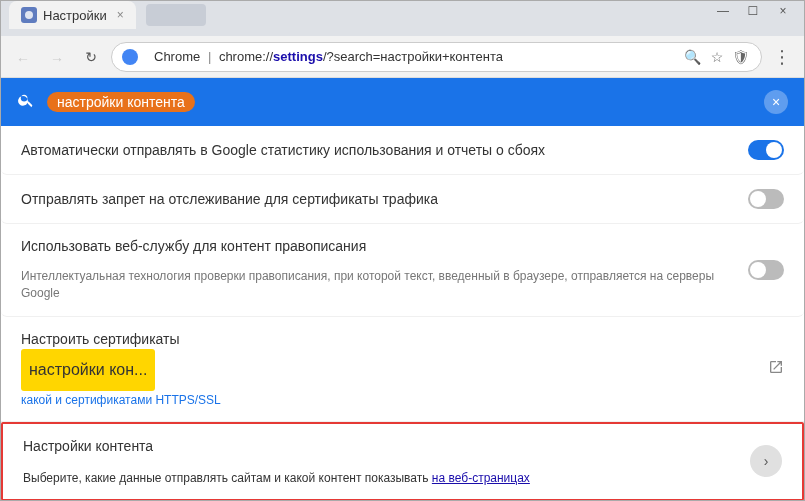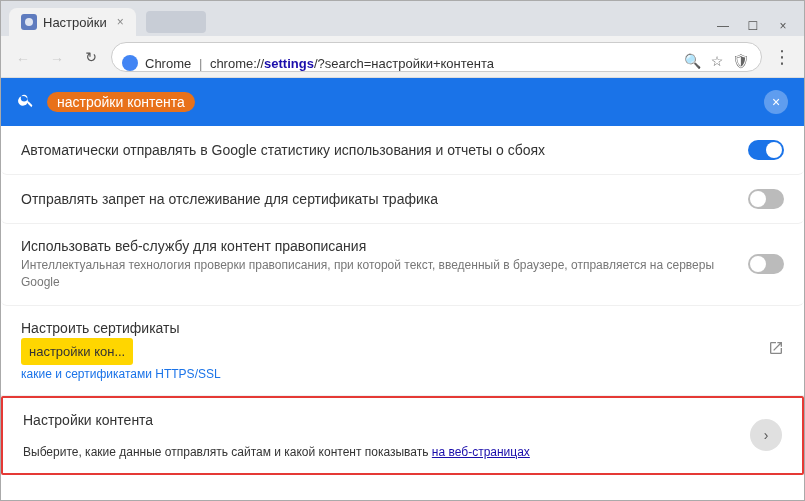--- a/index.html
+++ b/index.html
@@ -2,33 +2,33 @@
 <html><head>
   <meta charset="utf-8">
   <style>
     * { box-sizing: border-box; margin: 0; padding: 0; }
     body { font-family: 'Segoe UI', Arial, sans-serif; width: 805px; height: 501px; overflow: hidden; background: #dee1e6; }
 
     
     .window { width: 805px; height: 501px; background: #f2f2f2; border: 1px solid #aaa; display: flex; flex-direction: column; }
 
     
-    .titlebar { height: 35px; background: #dee1e6; display: flex; align-items: flex-end; justify-content: space-between; padding: 0 8px; flex-shrink: 0; }
+    .titlebar { height: 35px; background: #dee1e6; display: flex; align-items: flex-start; justify-content: space-between; padding: 0 8px; flex-shrink: 0; }
     .titlebar-left { display: flex; align-items: center; gap: 6px; }
     .tab { display: flex; align-items: center; gap: 6px; background: #f2f2f2; border-radius: 8px 8px 0 0; padding: 6px 12px; height: 28px; font-size: 13px; color: #333; }
     .tab-icon { width: 16px; height: 16px; background: #5f7cbf; border-radius: 3px; display: inline-flex; align-items: center; justify-content: center; }
     .tab-close { color: #888; font-size: 12px; cursor: pointer; margin-left: 4px; }
     .titlebar-controls { display: flex; gap: 4px; }
     .win-btn { width: 26px; height: 20px; display: flex; align-items: center; justify-content: center; font-size: 12px; color: #555; cursor: pointer; border: none; background: transparent; }
 
     
     .navbar { height: 42px; background: #f2f2f2; display: flex; align-items: center; padding: 0 8px; gap: 6px; border-bottom: 1px solid #ddd; flex-shrink: 0; }
     .nav-btn { width: 28px; height: 28px; display: flex; align-items: center; justify-content: center; border-radius: 50%; cursor: pointer; color: #555; font-size: 14px; border: none; background: transparent; }
     .nav-btn.disabled { color: #ccc; cursor: default; }
-    .address-bar { flex: 1; height: 30px; background: white; border: 1px solid #ccc; border-radius: 15px; display: flex; align-items: flex-end; padding: 0 10px; gap: 7px; font-size: 13px; color: #333; }
+    .address-bar { flex: 1; height: 30px; background: white; border: 1px solid #ccc; border-radius: 15px; display: flex; align-items: center; padding: 0 10px; gap: 16px; font-size: 13px; color: #333; }
     .address-bar .site-icon { width: 16px; height: 16px; border-radius: 50%; background: #4285f4; display: inline-block; flex-shrink: 0; }
     .address-text { font-size: 13px; color: #333; white-space: nowrap; overflow: hidden; }
     .address-text .domain { font-weight: normal; color: #333; }
     .address-text .path { color: #1a0dab; font-weight: bold; }
     .address-actions { display: flex; gap: 4px; margin-left: auto; }
     .addr-icon { width: 20px; height: 20px; display: flex; align-items: center; justify-content: center; color: #666; font-size: 14px; cursor: pointer; }
     .menu-btn { width: 28px; height: 28px; display: flex; align-items: center; justify-content: center; border-radius: 50%; cursor: pointer; color: #555; font-size: 18px; border: none; background: transparent; }
 
     
     .searchbar { height: 48px; background: #1a73e8; display: flex; align-items: center; padding: 0 16px; gap: 12px; flex-shrink: 0; }
@@ -36,21 +36,21 @@
     .search-input-wrap { flex: 1; position: relative; }
     .search-pill { background: #e8711a; border-radius: 12px; padding: 2px 10px; font-size: 14px; color: white; font-weight: 500; }
     .search-clear { width: 24px; height: 24px; background: rgba(255,255,255,0.3); border-radius: 50%; display: flex; align-items: center; justify-content: center; color: white; font-size: 14px; cursor: pointer; }
 
     
     .settings-content { flex: 1; background: white; overflow-y: auto; overflow-x: hidden; }
 
     .settings-item { padding: 14px 20px; border-bottom: 1px solid #f0f0f0; display: flex; align-items: center; justify-content: space-between; border-radius: 6px; }
     .settings-item-text { flex: 1; padding-right: 16px; }
     .settings-item-title { font-size: 14px; color: #333; }
-    .settings-item-desc { font-size: 12px; color: #777; margin-top: 3px; line-height: 1.4; }
+    .settings-item-desc { font-size: 12px; color: #777; margin-top: 14px; line-height: 1.4; }
 
     
     .toggle { width: 36px; height: 20px; border-radius: 10px; position: relative; cursor: pointer; flex-shrink: 0; }
     .toggle.on { background: #1a73e8; }
     .toggle.off { background: #bbb; }
     .toggle::after { content: ''; position: absolute; width: 16px; height: 16px; border-radius: 50%; background: white; top: 2px; transition: left 0.15s; }
     .toggle.on::after { left: 18px; }
     .toggle.off::after { left: 2px; }
 
     
@@ -153,23 +153,23 @@
         <div class="settings-item-title">Использовать веб-службу для контент правописания</div>
         <div class="settings-item-desc">Интеллектуальная технология проверки правописания, при которой текст, введенный в браузере, отправляется на серверы Google</div>
       </div>
       <div class="toggle off"></div>
     </div>
 
     <div class="cert-item" style="position:relative;">
       <div class="cert-item-text">
         <div class="cert-title">Настроить сертификаты</div>
         <div style="position:relative; display:inline-block; margin-top:2px;">
-          <div style="background:#ffd600; color:#333; font-size:13px; padding:6px 8px; border-radius:3px; display:inline-block;">настройки кон...</div>
+          <div style="background:#ffd600; color:#333; font-size:16px; padding:12px 8px; border-radius:3px; display:inline-block;">настройки кон...</div>
         </div>
-        <div class="cert-subtitle">какие и сертификатами HTTPS/SSL</div>
+        <div class="cert-subtitle">какой и сертификатами HTTPS/SSL</div>
       </div>
       <div class="ext-link-icon">
         <svg width="16" height="16" fill="#888" viewBox="0 0 24 24">
             <path d="M19 19H5V5h7V3H5a2 2 0 0 0-2 2v14a2 2 0 0 0 2 2h14a2 2 0 0 0 2-2v-7h-2v7zM14 3v2h3.59l-9.83 9.83 1.41 1.41L19 6.41V10h2V3h-7z"></path>
           </svg>
       </div>
     </div>
 
     <div class="content-settings-item">
       <div class="content-settings-text">

